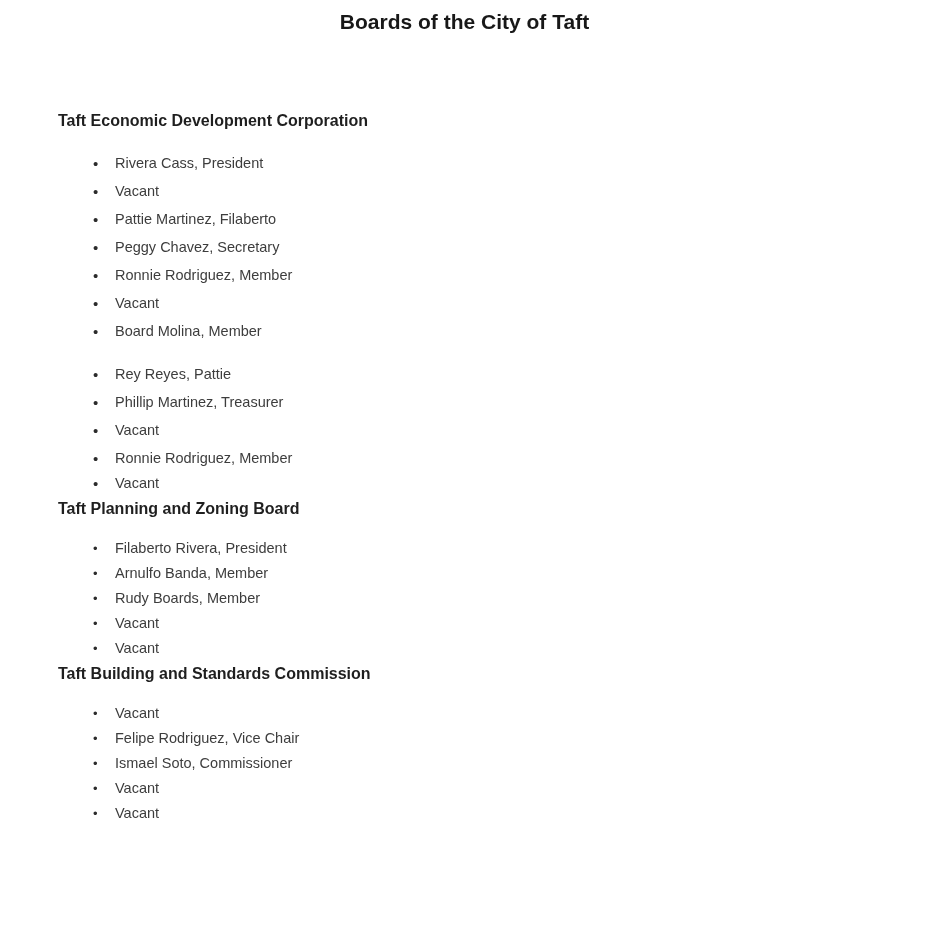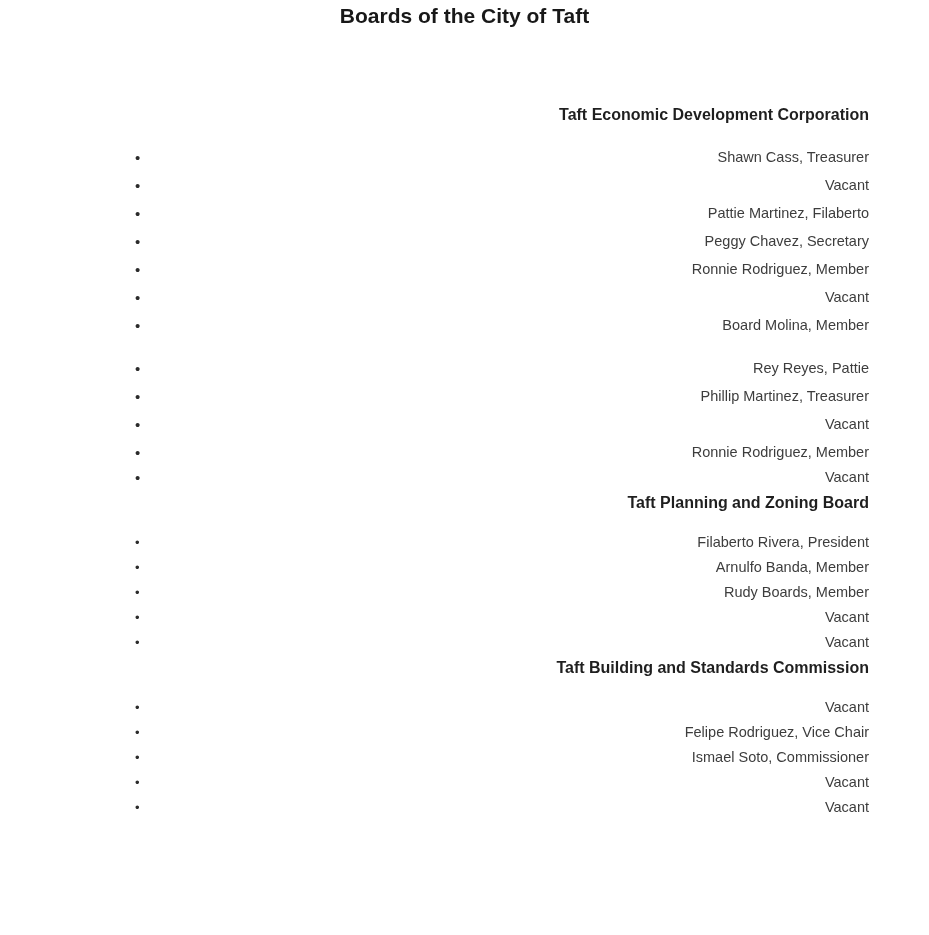--- a/index.html
+++ b/index.html
@@ -9,31 +9,30 @@
   }
   .page {
     position: relative;
     width: 929px;
     height: 935px;
     background: #ffffff;
     font-family: "Liberation Sans", sans-serif;
     overflow: hidden;
   }
   .doc-title {
-    margin: 2px 0 0 0;
+    margin: 8px 0 0 0;
     text-align: center;
     font-size: 21px;
     line-height: 28px;
     font-weight: bold;
     color: #181818;
   }
   .content {
-    padding-left: 100px;
+    padding-left: 58px;
     padding-right: 60px;
-    text-align: right;
   }
   .section-heading {
     margin: 0;
     font-size: 16px;
     line-height: 21px;
     font-weight: bold;
     color: #1f1f1f;
   }
   .section-heading.first   { margin-top: 74px; }
   .section-heading.after-1 { margin-top: 10px; }
@@ -69,21 +68,21 @@
 
 <div class="page">
 
   <h1 class="doc-title">Boards of the City of Taft</h1>
 
   <div class="content">
 
     <section>
       <h2 class="section-heading first">Taft Economic Development Corporation</h2>
       <ul class="member-list">
-        <li class="member-item wide"><span class="bullet">•</span><span>Shawn Cass, Treasurer</span></li>
+        <li class="member-item wide"><span class="bullet">•</span><span>Rivera Cass, President</span></li>
         <li class="member-item wide"><span class="bullet">•</span><span>Vacant</span></li>
         <li class="member-item wide"><span class="bullet">•</span><span>Pattie Martinez, Filaberto</span></li>
         <li class="member-item wide"><span class="bullet">•</span><span>Peggy Chavez, Secretary</span></li>
         <li class="member-item wide"><span class="bullet">•</span><span>Ronnie Rodriguez, Member</span></li>
         <li class="member-item wide"><span class="bullet">•</span><span>Vacant</span></li>
         <li class="member-item wide"><span class="bullet">•</span><span>Board Molina, Member</span></li>
       </ul>
     </section>
 
     <section>

